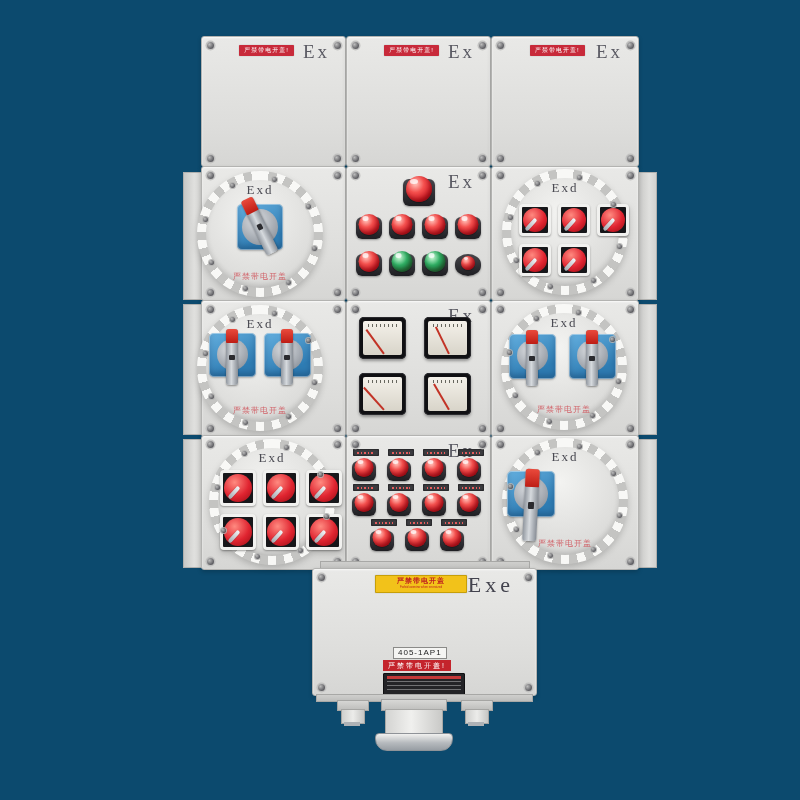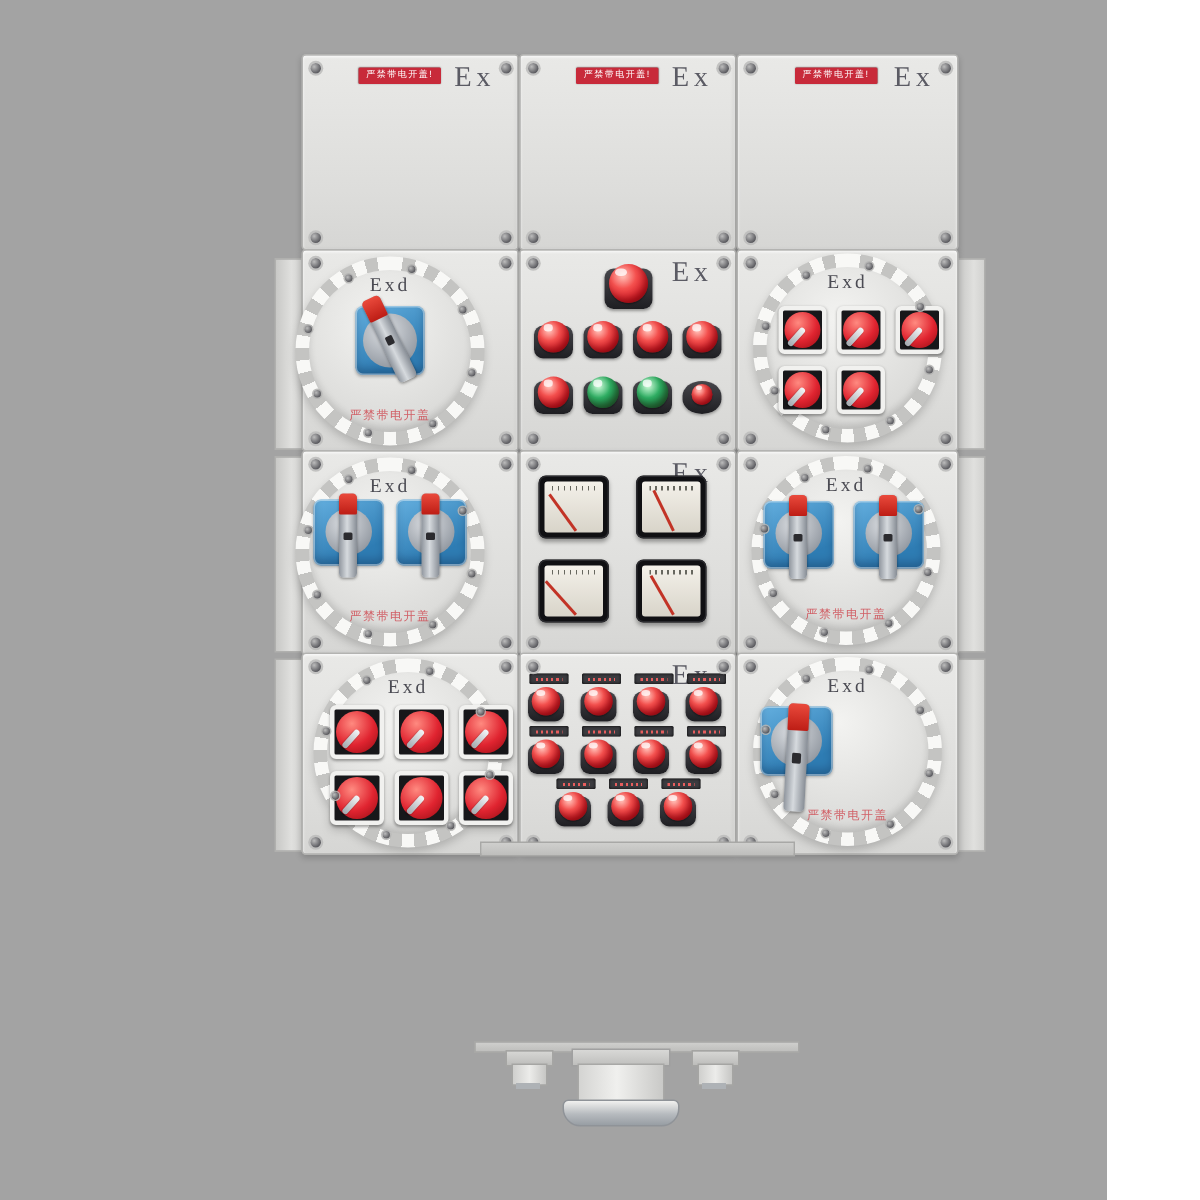--- a/index.html
+++ b/index.html
@@ -1,17 +1,17 @@
 <!DOCTYPE html>
 <html><head>
 <meta charset="utf-8">
 <style>
   html,body{margin:0;padding:0;background:#ffffff;}
   body{font-family:"Liberation Sans",sans-serif;}
-  .stage{position:relative;width:738px;height:800px;background:#a3a3a3;overflow:hidden;}
+  .stage{position:relative;width:800px;height:800px;background:#0c4a6e;overflow:hidden;}
 
   
   .box{position:absolute;background:linear-gradient(180deg,#e9e9e7,#dddddb 70%,#d6d6d4);
        border:1px solid #b3b3b1;border-radius:3px;
        box-shadow:inset 0 1px 2px rgba(255,255,255,.8), 0 2px 4px rgba(0,0,0,.18);}
   .wing{position:absolute;background:linear-gradient(90deg,#c8c8c6,#e0e0de 60%,#d2d2d0);
        border:1px solid #b0b0ae;}
   .screw{position:absolute;width:7px;height:7px;border-radius:50%;
        background:radial-gradient(circle at 35% 35%,#bcbcbc,#55555a 75%);
        box-shadow:0 0 0 1.5px rgba(190,190,188,.9);}
@@ -554,20 +554,34 @@
         <div class="screw sm" style="left: 108.997px; top: 32.5px;"></div>
       </div>
   <div class="screw" style="left: 5px; top: 5px;"></div>
       <div class="screw" style="left: 135px; top: 5px;"></div>
       <div class="screw" style="left: 5px; top: 122px;"></div>
       <div class="screw" style="left: 135px; top: 122px;"></div>
     </div>
 
   <div class="flange" style="left:320px;top:561px;width:208px;height:8px"></div>
 
+  <div class="box" style="left:312px;top:568px;width:223px;height:126px">
+    <div class="yellow-label" style="left:62px;top:6px">
+      <div class="yl-cn">严禁带电开盖</div>
+      <div class="yl-en">Forbid opening when energized</div>
+    </div>
+    <div class="exe-mark">Exe</div>
+    <div class="tag-label" style="left:80px;top:78px">405-1AP1</div>
+    <div class="red-strip" style="left:70px;top:91px">严禁带电开盖!</div>
+    <div class="nameplate" style="left:70px;top:104px;width:80px;height:20px"></div>
+  <div class="screw" style="left: 5px; top: 5px;"></div>
+      <div class="screw" style="left: 212px; top: 5px;"></div>
+      <div class="screw" style="left: 5px; top: 115px;"></div>
+      <div class="screw" style="left: 212px; top: 115px;"></div>
+    </div>
   <div class="flange" style="left:316px;top:694px;width:215px;height:6px"></div>
 
   <div class="gland-part" style="left:337px;top:700px;width:30px;height:9px;background:linear-gradient(180deg,#d6d6d4,#bdbdbb);border:1px solid #a5a5a3"></div>
   <div class="gland-part" style="left:341px;top:709px;width:22px;height:13px;background:linear-gradient(90deg,#cfcfcd,#ececea 50%,#c6c6c4);border:1px solid #a5a5a3"></div>
   <div class="gland-part" style="left:344px;top:722px;width:16px;height:4px;background:#aeb2b6"></div>
 
   <div class="gland-part" style="left:381px;top:699px;width:64px;height:10px;background:linear-gradient(180deg,#d8d8d6,#bfbfbd);border:1px solid #a0a0a0"></div>
   <div class="gland-part" style="left:385px;top:709px;width:56px;height:24px;background:linear-gradient(90deg,#d4d4d2,#f0f0ee 45%,#c9c9c7);border:1px solid #a8a8a6"></div>
   <div class="gland-part" style="left:375px;top:733px;width:76px;height:16px;background:linear-gradient(180deg,#f1f1ef,#b6babe 55%,#989ea4);border:1px solid #8f9398;border-radius:4px 4px 12px 12px"></div>
 

